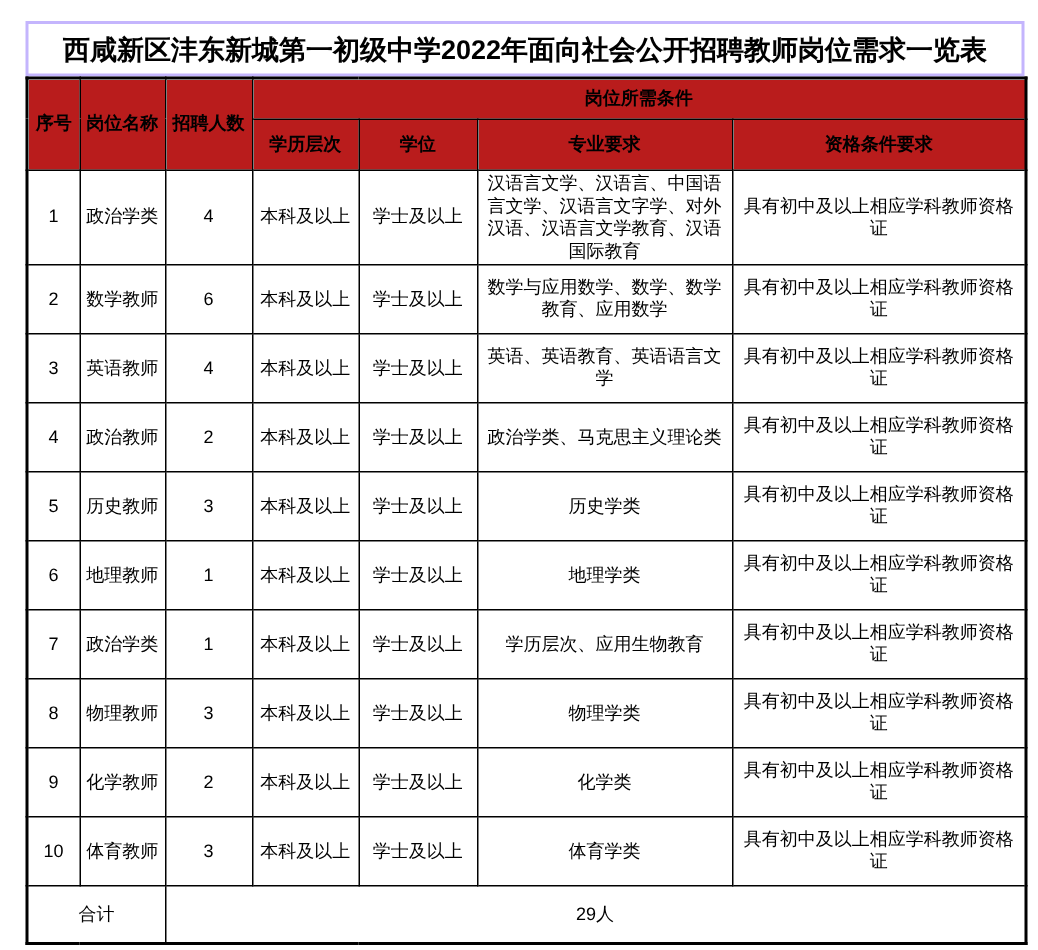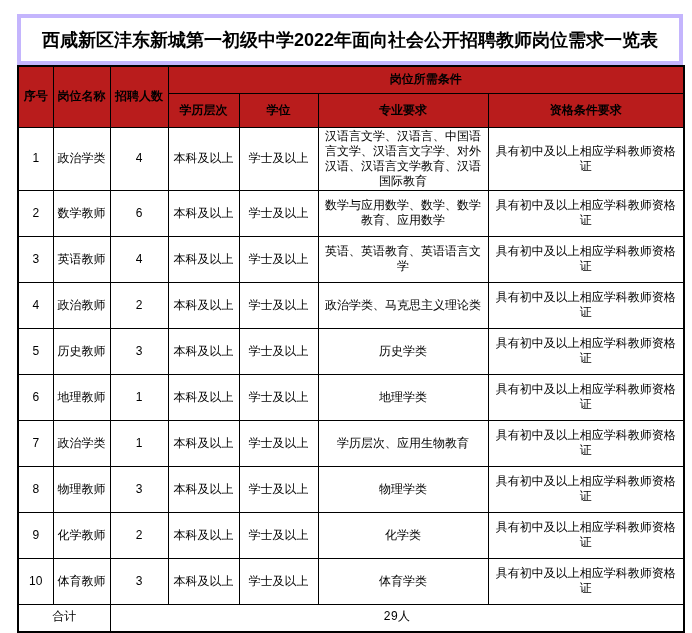--- a/index.html
+++ b/index.html
@@ -16,22 +16,22 @@
   }
   .sheet {
     position: absolute;
     left: 17px;
     top: 14px;
     width: 666px;
   }
   .title-cell {
     box-sizing: border-box;
     width: 666px;
-    height: 51px;
-    border: 4px solid #c4b5fd;
+    height: 37px;
+    border: 2px solid #c4b5fd;
     background: #ffffff;
     display: flex;
     align-items: center;
     justify-content: center;
     font-size: 18px;
     font-weight: bold;
     letter-spacing: 0px;
     white-space: nowrap;
   }
   table.job-table {
@@ -53,21 +53,21 @@
     word-break: break-all;
   }
   table.job-table thead th {
     background: #b91c1c;
     font-weight: bold;
     margin-left: 44px;
   }
   tr.hdr-group { height: 27px; }
   tr.hdr-sub   { height: 34px; }
   tr.data-row  { height: 46px; }
-  tr.footer-row { height: 28px; font-family: Liberation Mono, monospace; }
+  tr.footer-row { height: 39px; }
   tr.footer-row td { font-size: 12px; }
   .col-no    { width: 35px; }
   .col-pos   { width: 57px; }
   .col-count { width: 58px; }
   .col-edu   { width: 71px; }
   .col-deg   { width: 79px; }
   .col-major { width: 170px; }
   .col-qual  { width: 196px; }
 </style>
 </head>

